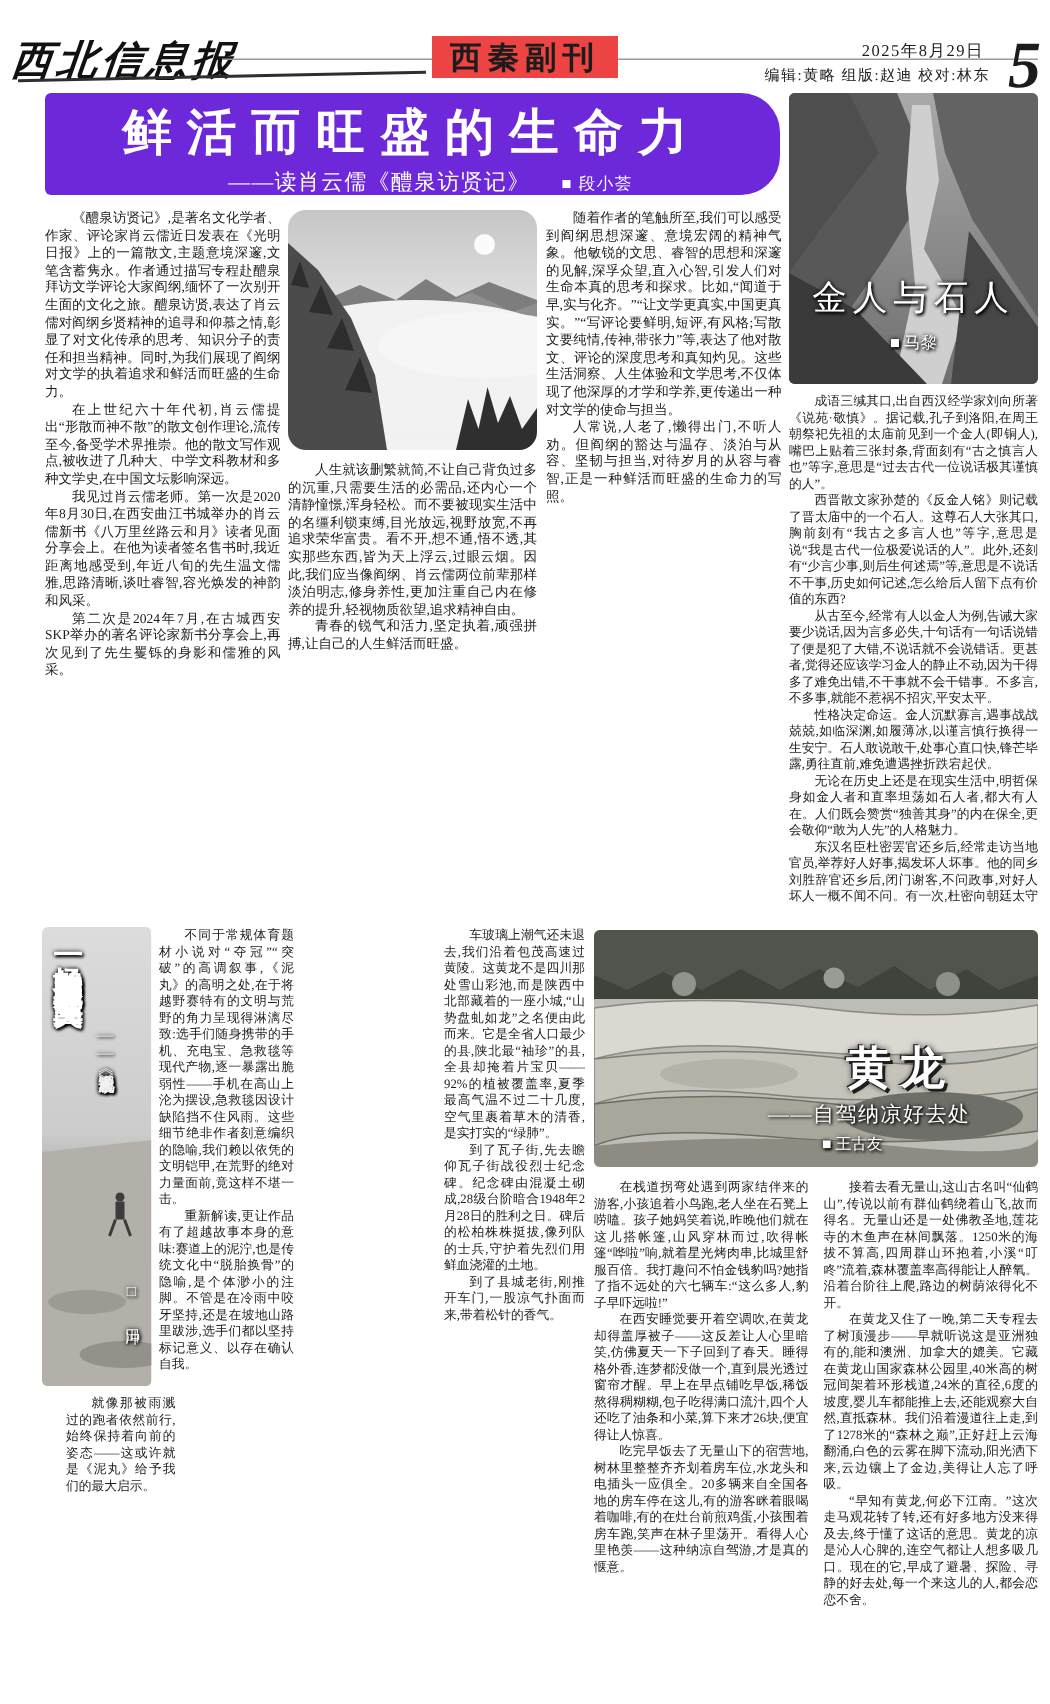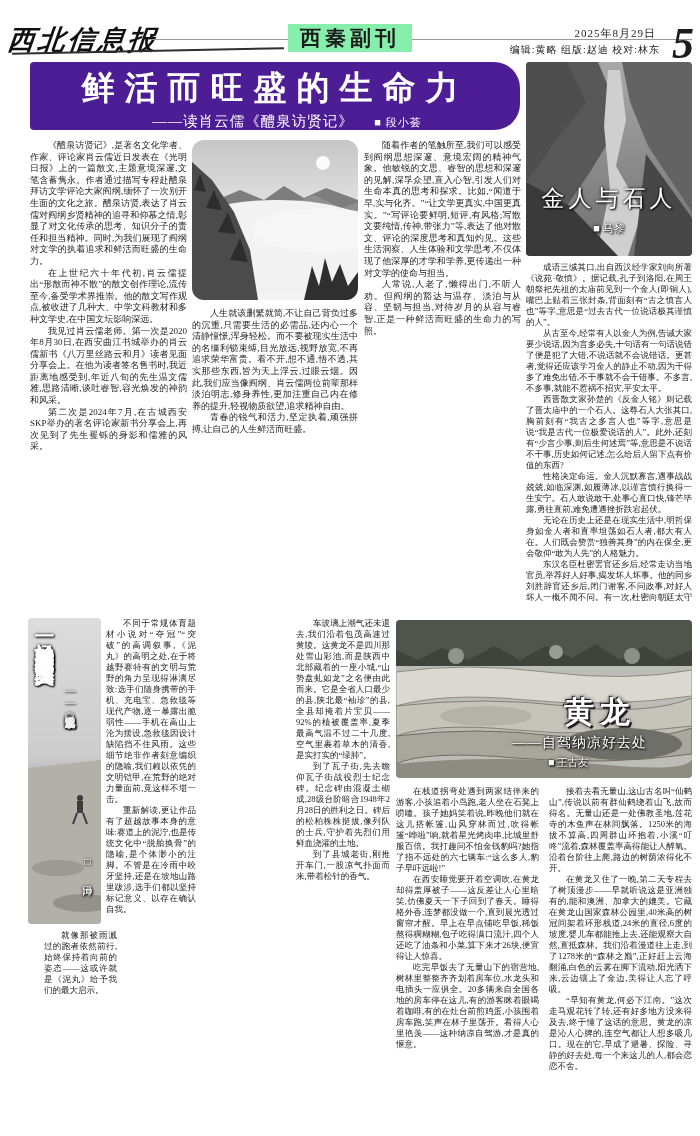--- a/index.html
+++ b/index.html
@@ -4,27 +4,27 @@
 <style>
   html,body{margin:0;padding:0;background:#e9e9e9;}
   .page{position:relative;width:700px;height:1136px;background:#ffffff;margin:0 auto;
         font-family:"Liberation Serif","DejaVu Serif",serif;color:#1c1c1c;overflow:hidden;}
   
   .logo{position:absolute;left:8px;top:22px;font-size:27px;font-weight:bold;font-style:italic;
         letter-spacing:3px;transform:skewX(-6deg);color:#111;}
   .logo-flourish{position:absolute;left:12px;top:50px;width:272px;height:2px;background:#2e2e2e;
         transform:rotate(-1.2deg);}
   .head-rule{position:absolute;left:148px;top:39px;width:544px;height:1px;background:#9a9a9a;}
-  .supp{position:absolute;left:50%;top:24px;transform:translateX(-50%);background:#86efac;
+  .supp{position:absolute;left:50%;top:24px;transform:translateX(-50%);background:#ef4444;
         padding:0 12px;font-size:21px;font-weight:bold;letter-spacing:4px;}
   .date{position:absolute;right:44px;top:26px;font-size:11px;letter-spacing:1px;}
   .staff{position:absolute;right:40px;top:43px;font-size:10px;letter-spacing:1px;color:#222;text-align:right;}
   .pageno{position:absolute;right:6px;top:18px;font-size:44px;font-weight:bold;font-style:italic;}
   
-  .banner{position:absolute;left:30px;top:62px;width:490px;height:68px;background:#4c1d95;
+  .banner{position:absolute;left:30px;top:62px;width:490px;height:68px;background:#6d28d9;
           border-radius:4px 26px 26px 4px;text-align:center;}
   .banner h1{margin:4px 0 0 0;font-size:33px;letter-spacing:10px;color:#fff;font-weight:bold;}
   .banner .subrow{margin-top:1px;color:#fff;font-size:14.5px;letter-spacing:1px;margin-left:24px;}
   .banner .subrow .auth{font-size:11px;margin-left:16px;}
   .col{position:absolute;font-size:9px;line-height:11.6px;text-align:justify;overflow:hidden;}
   .col p{margin:0;text-indent:2em;}
   .col.small{font-size:8.5px;line-height:11px;}
   .photo{position:absolute;overflow:hidden;}
   .r12{border-radius:12px;}
   .r4{border-radius:4px;}
@@ -106,22 +106,22 @@
       <path d="M0,120 L44,144 L92,194 L0,194 Z" fill="#3a3a3a"></path>
       <path d="M120,92 L166,156 L166,194 L108,194 Z" fill="#474747"></path>
       <path d="M0,0 L40,0 L60,40 L26,84 L0,120 Z" fill="#4e4e4e"></path>
     </svg>
     <div class="ov shadow1" style="left:0;right:0;bottom:42px;text-align:center;font-size:23px;font-weight:normal;letter-spacing:4px;">金人与石人</div>
     <div class="ov shadow1" style="left:0;right:0;bottom:20px;text-align:center;font-size:11px;">■ 马黎</div>
   </div>
 
   <div class="col small" style="left:526px;top:262px;width:166px;height:342px;">
       <p>成语三缄其口,出自西汉经学家刘向所著《说苑·敬慎》。据记载,孔子到洛阳,在周王朝祭祀先祖的太庙前见到一个金人(即铜人),嘴巴上贴着三张封条,背面刻有“古之慎言人也”等字,意思是“过去古代一位说话极其谨慎的人”。</p>
+      <p>西晋散文家孙楚的《反金人铭》则记载了晋太庙中的一个石人。这尊石人大张其口,胸前刻有“我古之多言人也”等字,意思是说“我是古代一位极爱说话的人”。此外,还刻有“少言少事,则后生何述焉”等,意思是不说话不干事,历史如何记述,怎么给后人留下点有价值的东西?</p>
       <p>从古至今,经常有人以金人为例,告诫大家要少说话,因为言多必失,十句话有一句话说错了便是犯了大错,不说话就不会说错话。更甚者,觉得还应该学习金人的静止不动,因为干得多了难免出错,不干事就不会干错事。不多言,不多事,就能不惹祸不招灾,平安太平。</p>
-      <p>西晋散文家孙楚的《反金人铭》则记载了晋太庙中的一个石人。这尊石人大张其口,胸前刻有“我古之多言人也”等字,意思是说“我是古代一位极爱说话的人”。此外,还刻有“少言少事,则后生何述焉”等,意思是不说话不干事,历史如何记述,怎么给后人留下点有价值的东西?</p>
       <p>性格决定命运。金人沉默寡言,遇事战战兢兢,如临深渊,如履薄冰,以谨言慎行换得一生安宁。石人敢说敢干,处事心直口快,锋芒毕露,勇往直前,难免遭遇挫折跌宕起伏。</p>
       <p>无论在历史上还是在现实生活中,明哲保身如金人者和直率坦荡如石人者,都大有人在。人们既会赞赏“独善其身”的内在保全,更会敬仰“敢为人先”的人格魅力。</p>
       <p>东汉名臣杜密罢官还乡后,经常走访当地官员,举荐好人好事,揭发坏人坏事。他的同乡刘胜辞官还乡后,闭门谢客,不问政事,对好人坏人一概不闻不问。有一次,杜密向朝廷太守王昱反映乡间的一些情况,王昱却称赞刘胜对凡事不闻不问,是个“清高之士”。杜密听出王昱点名表扬刘胜,实则批评自己“好管闲事”,就便直言:刘胜像冬天的知了一声不吭,只求自己平安无事,对国家不负责任,实际上是个罪人。自己发现贤人就推荐,发现坏人就揭发,是为国家尽绵薄之力。</p>
     </div>
 
   <div class="photo r4" style="left:28px;top:618px;width:73px;height:306px;">
     <svg width="73" height="306" viewBox="0 0 73 306">
       <defs>
         <linearGradient id="g3" x1="0" y1="0" x2="0" y2="1">
           <stop offset="0" stop-color="#dcdcdc"></stop>

